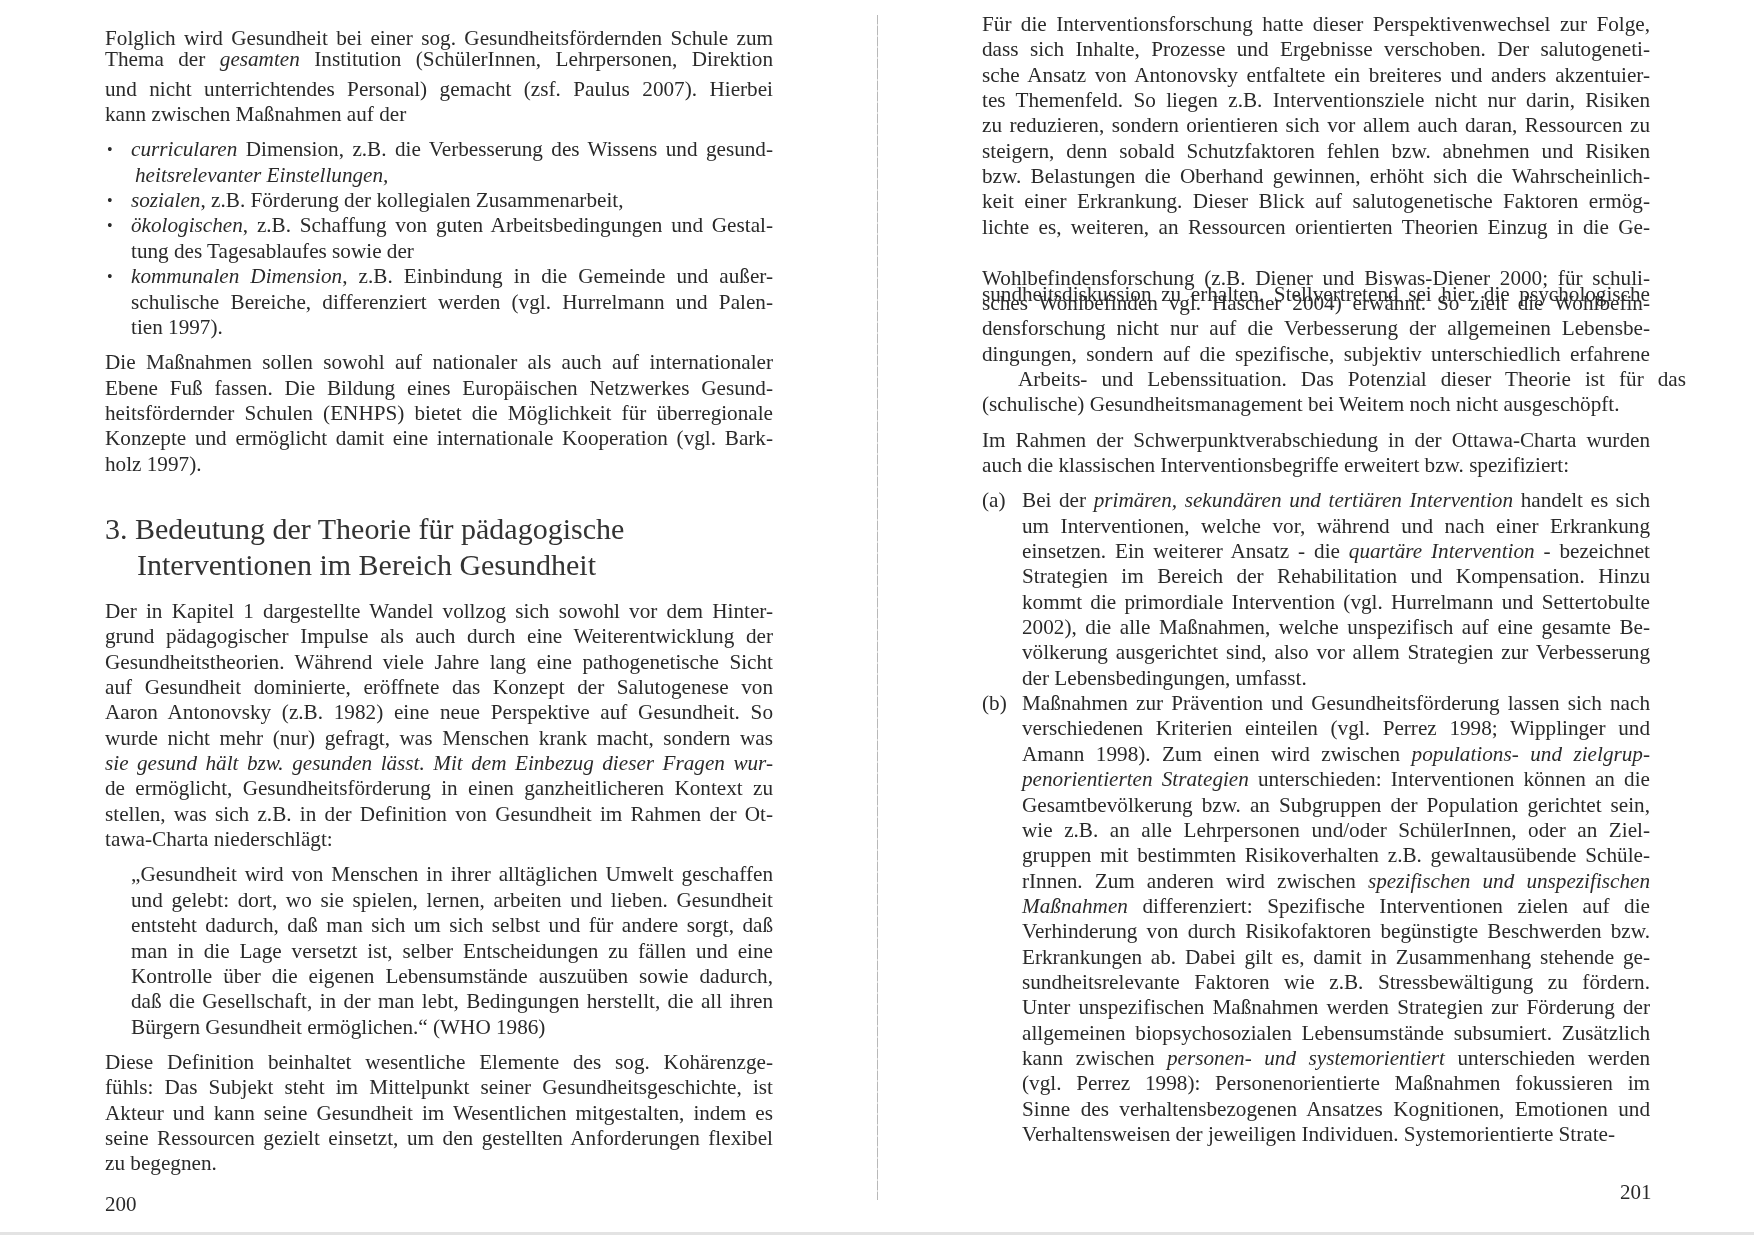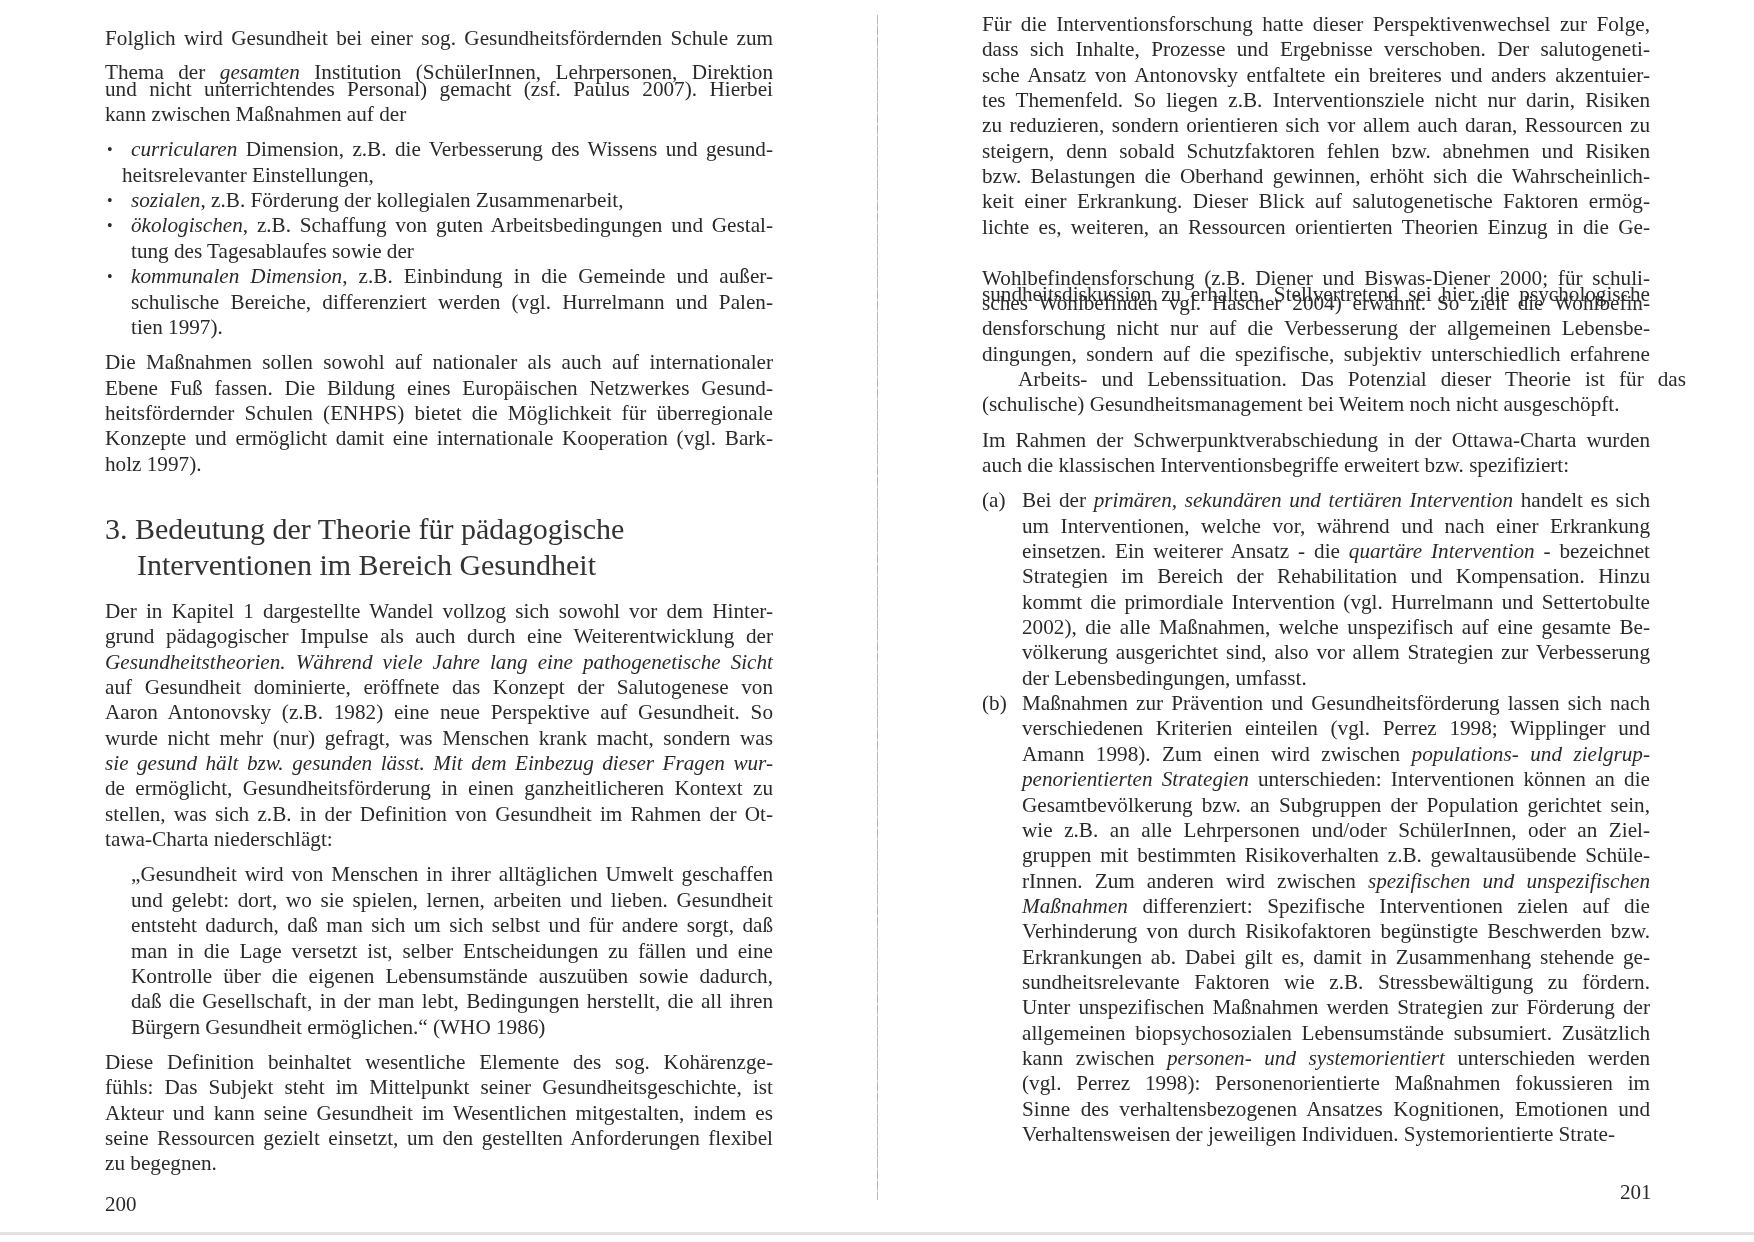--- a/index.html
+++ b/index.html
@@ -20,45 +20,45 @@
   .heading { position:absolute; font-size:30px; line-height:36px; white-space:nowrap; color:#333; }
   .pagenum { position:absolute; font-size:21px; line-height:25px; }
   .marker { position:absolute; font-size:21.2px; line-height:25px; }
 </style>
 </head>
 <body>
 
 <div class="page page-left">
   <div class="col" id="left-col">
       <div class="line" style="left: 105px; width: 668px; top: 26px;">Folglich wird Gesundheit bei einer sog. Gesundheitsfördernden Schule zum</div>
-      <div class="line" style="left: 105px; width: 668px; top: 60px;">Thema der <i>gesamten</i> Institution (SchülerInnen, Lehrpersonen, Direktion</div>
+      <div class="line" style="left: 105px; width: 668px; top: 47px;">Thema der <i>gesamten</i> Institution (SchülerInnen, Lehrpersonen, Direktion</div>
       <div class="line" style="left: 105px; width: 668px; top: 76.7px;">und nicht unterrichtendes Personal) gemacht (zsf. Paulus 2007). Hierbei</div>
       <div class="line last" style="left: 105px; width: auto; top: 102.05px;">kann zwischen Maßnahmen auf der</div>
       <div class="bullet" style="left: 107px; top: 137.4px;">•</div>
       <div class="line" style="left: 131px; width: 642px; top: 137.4px;"><i>curricularen</i> Dimension, z.B. die Verbesserung des Wissens und gesund-</div>
-      <div class="line last" style="left: 122px; width: auto; top: 162.75px;">heitsrelevanter Einstellungen,</div>
+      <div class="line last" style="left: 135px; width: auto; top: 162.75px; font-style: italic;">heitsrelevanter Einstellungen,</div>
       <div class="bullet" style="left: 107px; top: 188.1px;">•</div>
       <div class="line last" style="left: 131px; width: auto; top: 188.1px;"><i>sozialen</i>, z.B. Förderung der kollegialen Zusammenarbeit,</div>
       <div class="bullet" style="left: 107px; top: 213.45px;">•</div>
       <div class="line" style="left: 131px; width: 642px; top: 213.45px;"><i>ökologischen</i>, z.B. Schaffung von guten Arbeitsbedingungen und Gestal-</div>
       <div class="line last" style="left: 131px; width: auto; top: 238.8px;">tung des Tagesablaufes sowie der</div>
       <div class="bullet" style="left: 107px; top: 264.15px;">•</div>
       <div class="line" style="left: 131px; width: 642px; top: 264.15px;"><i>kommunalen Dimension</i>, z.B. Einbindung in die Gemeinde und außer-</div>
       <div class="line" style="left: 131px; width: 642px; top: 289.5px;">schulische Bereiche, differenziert werden (vgl. Hurrelmann und Palen-</div>
       <div class="line last" style="left: 131px; width: auto; top: 314.85px;">tien 1997).</div>
       <div class="line" style="left: 105px; width: 668px; top: 350.2px;">Die Maßnahmen sollen sowohl auf nationaler als auch auf internationaler</div>
       <div class="line" style="left: 105px; width: 668px; top: 375.55px;">Ebene Fuß fassen. Die Bildung eines Europäischen Netzwerkes Gesund-</div>
       <div class="line" style="left: 105px; width: 668px; top: 400.9px;">heitsfördernder Schulen (ENHPS) bietet die Möglichkeit für überregionale</div>
       <div class="line" style="left: 105px; width: 668px; top: 426.25px;">Konzepte und ermöglicht damit eine internationale Kooperation (vgl. Bark-</div>
       <div class="line last" style="left: 105px; width: auto; top: 451.6px;">holz 1997).</div>
       <div class="heading" style="left: 105px; top: 510.95px;">3. Bedeutung der Theorie für pädagogische</div>
       <div class="heading" style="left: 137px; top: 546.95px;">Interventionen im Bereich Gesundheit</div>
       <div class="line" style="left: 105px; width: 668px; top: 598.95px;">Der in Kapitel 1 dargestellte Wandel vollzog sich sowohl vor dem Hinter-</div>
       <div class="line" style="left: 105px; width: 668px; top: 624.3px;">grund pädagogischer Impulse als auch durch eine Weiterentwicklung der</div>
-      <div class="line" style="left: 105px; width: 668px; top: 649.65px; font-style: italic;">Gesundheitstheorien. Während viele Jahre lang eine pathogenetische Sicht</div>
+      <div class="line" style="left: 105px; width: 668px; top: 649.65px;">Gesundheitstheorien. Während viele Jahre lang eine pathogenetische Sicht</div>
       <div class="line" style="left: 105px; width: 668px; top: 675px;">auf Gesundheit dominierte, eröffnete das Konzept der Salutogenese von</div>
       <div class="line" style="left: 105px; width: 668px; top: 700.35px;">Aaron Antonovsky (z.B. 1982) eine neue Perspektive auf Gesundheit. So</div>
       <div class="line" style="left: 105px; width: 668px; top: 725.7px;">wurde nicht mehr (nur) gefragt, was Menschen krank macht, sondern was</div>
       <div class="line" style="left: 105px; width: 668px; top: 751.05px; font-style: italic;">sie gesund hält bzw. gesunden lässt. Mit dem Einbezug dieser Fragen wur-</div>
       <div class="line" style="left: 105px; width: 668px; top: 776.4px;">de ermöglicht, Gesundheitsförderung in einen ganzheitlicheren Kontext zu</div>
       <div class="line" style="left: 105px; width: 668px; top: 801.75px;">stellen, was sich z.B. in der Definition von Gesundheit im Rahmen der Ot-</div>
       <div class="line last" style="left: 105px; width: auto; top: 827.1px;">tawa-Charta niederschlägt:</div>
       <div class="line" style="left: 131px; width: 642px; top: 862.45px;">„Gesundheit wird von Menschen in ihrer alltäglichen Umwelt geschaffen</div>
       <div class="line" style="left: 131px; width: 642px; top: 887.8px;">und gelebt: dort, wo sie spielen, lernen, arbeiten und lieben. Gesundheit</div>
       <div class="line" style="left: 131px; width: 642px; top: 913.15px;">entsteht dadurch, daß man sich um sich selbst und für andere sorgt, daß</div>

